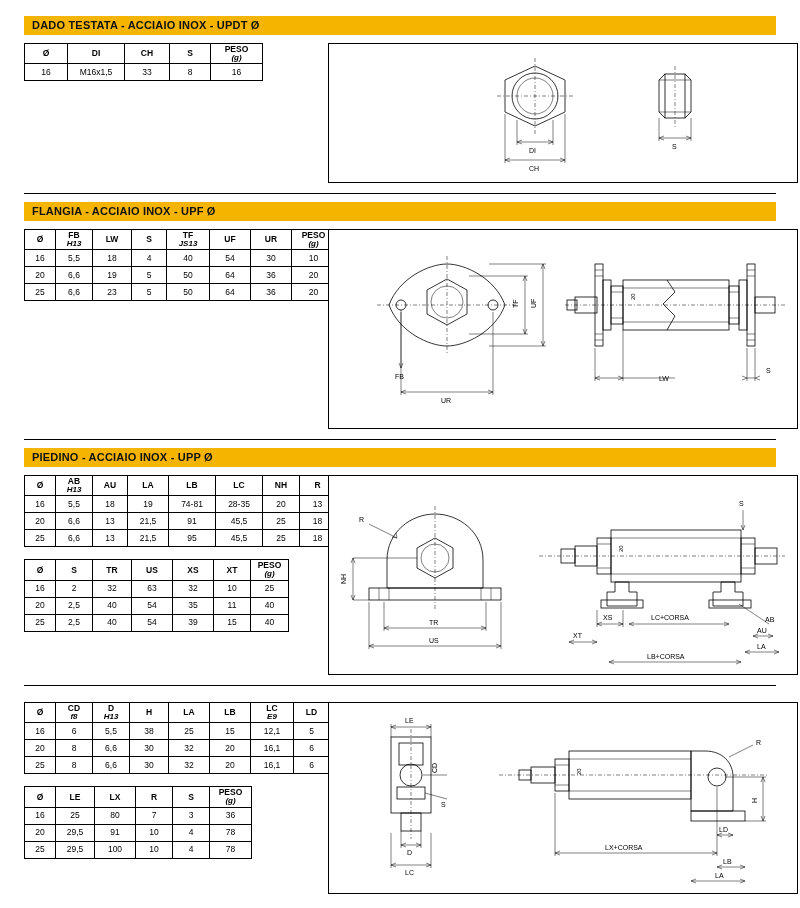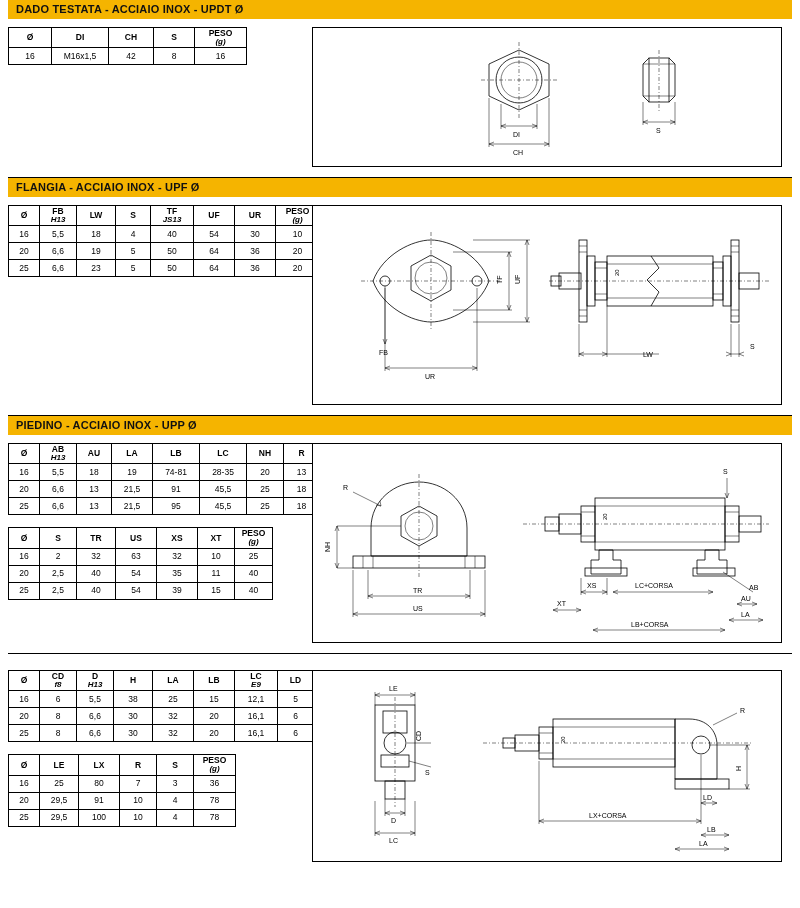--- a/index.html
+++ b/index.html
@@ -14,21 +14,21 @@
     font-size: 9px;
     color: #000000;
     position: relative;
     overflow: hidden;
   }
   .page {
     width: 800px;
     height: 908px;
     position: relative;
     box-sizing: border-box;
-    padding: 0;
+    padding: 16px;
   }
   .section {
     position: relative;
     margin: 0 8px;
   }
   
   .sec-header {
     background: #f5b400;
     height: 19px;
     line-height: 19px;
@@ -124,21 +124,21 @@
               <th style="width:49px">
                 <span>PESO</span>
                 <span class="subg">(g)</span>
               </th>
             </tr>
           </thead>
           <tbody>
             <tr>
               <td>16</td>
               <td>M16x1,5</td>
-              <td>42</td>
+              <td>33</td>
               <td>8</td>
               <td>16</td>
             </tr>
           </tbody>
         </table>
       </div>
       <div class="fig-col">
         <div class="fig-box" style="width:470px;height:140px;">
           <svg width="468" height="138" viewBox="0 0 468 138">
 
@@ -172,21 +172,21 @@
             <line class="dim" x1="362" y1="74" x2="362" y2="97"></line>
             <text class="lbl" x="343" y="105">S</text>
           </svg>
         </div>
       </div>
     </div>
     <div class="spacer-sm"></div>
   </div>
   <div class="sec-gap-line"></div>
 
-  <div class="section" style="">
+  <div class="section" style="margin-top:8px">
     <div class="sec-header">FLANGIA - ACCIAIO INOX - UPF Ø</div>
     <div class="sec-body">
       <div class="tables-col">
         <table class="spec" style="width:287px">
           <thead>
             <tr>
               <th style="width:28px">Ø</th>
               <th style="width:34px">
                 <span>FB</span>
                 <span class="sub">H13</span>
@@ -321,21 +321,21 @@
             <line class="dim" x1="426" y1="118" x2="426" y2="151"></line>
             <text class="lbl" x="437" y="143">S</text>
           </svg>
         </div>
       </div>
     </div>
     <div class="spacer-sm"></div>
   </div>
   <div class="sec-gap-line"></div>
 
-  <div class="section" style="">
+  <div class="section" style="margin-top:8px">
     <div class="sec-header">PIEDINO - ACCIAIO INOX - UPP Ø</div>
     <div class="sec-body">
       <div class="tables-col">
         <table class="spec" style="width:287px">
           <thead>
             <tr>
               <th style="width:28px">Ø</th>
               <th style="width:34px">
                 <span>AB</span>
                 <span class="sub">H13</span>

